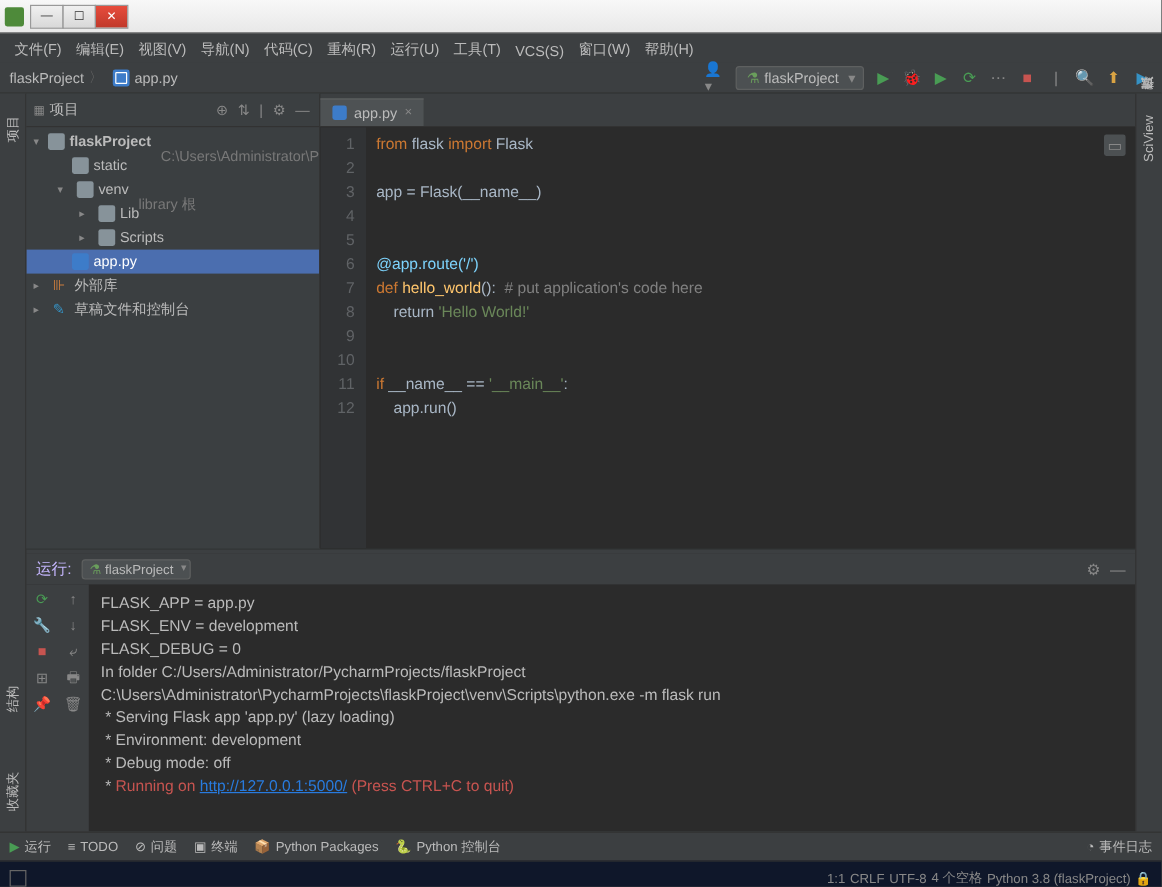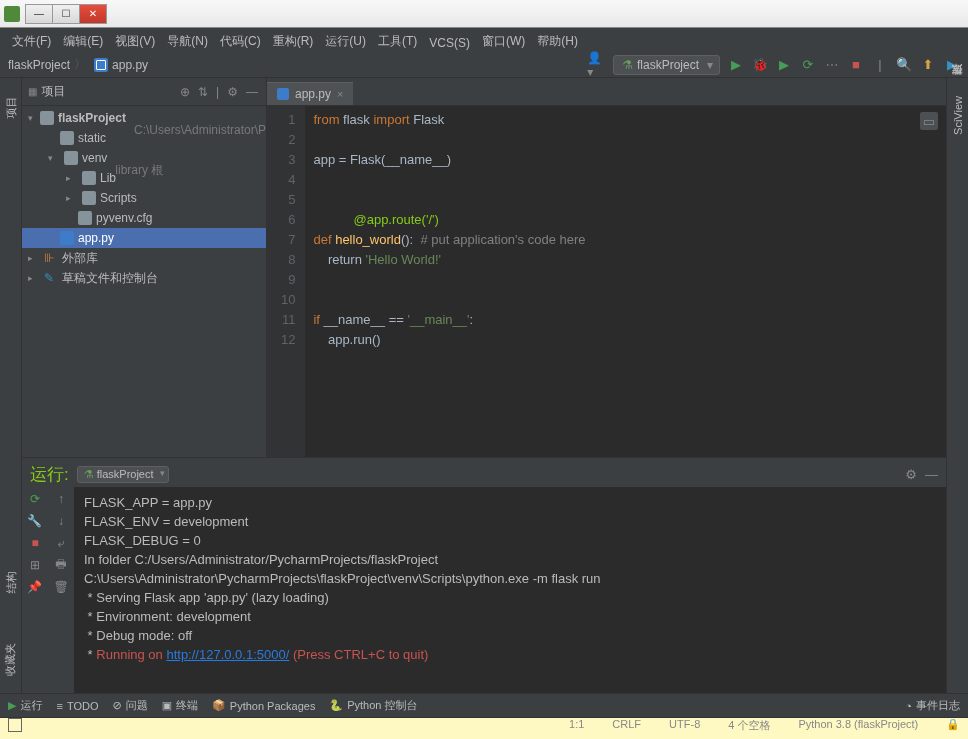--- a/index.html
+++ b/index.html
@@ -52,40 +52,40 @@
 .tabs { height:28px; background:#3c3f41; display:flex; align-items:flex-end; border-bottom:1px solid #323232; }
 .tab { background:#4e5254; padding:4px 10px; display:flex; align-items:center; gap:6px; border-top:1px solid #5e6060; font-size:12px; color:#bbb; }
 .tab .ticon { width:12px; height:12px; background:#3d7cc9; border-radius:2px; }
 .tab .close { color:#888; font-size:11px; }
 .editor { flex:1; display:flex; font-family:"JetBrains Mono","Consolas",monospace; font-size:13px; background:#2b2b2b; position:relative; overflow:hidden; }
 .gutter { background:#313335; color:#606366; text-align:right; padding:4px 10px 4px 14px; line-height:20px; user-select:none; }
 .code { flex:1; padding:4px 8px; line-height:20px; white-space:pre; color:#a9b7c6; }
 .kw { color:#cc7832; }
 .str { color:#6a8759; }
 .fn { color:#ffc66d; }
-.dec { color:#84cc16;margin-left:40px; }
+.dec { color:#7dd3fc; }
 .cm { color:#808080; }
 .editor .aux { position:absolute; right:8px; top:6px; width:18px; height:18px; background:#4c5052; border-radius:2px; display:flex; align-items:center; justify-content:center; color:#888; }
 .run-panel { height:235px; background:#2b2b2b; display:flex; flex-direction:column; border-top:3px solid #3c3f41; }
 .run-header { height:26px; background:#3c3f41; display:flex; align-items:center; padding:0 8px; gap:8px; }
-.run-header .rlbl { color:#84cc16; font-size:17px; }
+.run-header .rlbl { color:#c4b5fd; font-size:13px; }
 .run-header .rdrop { background:#4c5052; border:1px solid #5e6060; padding:1px 14px 1px 6px; color:#bbb; border-radius:3px; font-size:11px; position:relative; }
 .run-header .rdrop::after { content:"▾"; position:absolute; right:3px; color:#888; font-size:9px; }
 .run-header .rspacer { flex:1; }
 .run-header .ricon { color:#888; font-size:13px; cursor:pointer; }
 .run-body { flex:1; display:flex; }
 .run-toolbar { width:52px; background:#3c3f41; display:flex; }
 .run-tb-col { width:26px; display:flex; flex-direction:column; align-items:center; padding-top:4px; gap:6px; }
 .run-tb-col .tbi { width:16px; height:16px; display:flex; align-items:center; justify-content:center; font-size:12px; cursor:pointer; }
 .run-output { flex:1; padding:6px 10px; font-family:"JetBrains Mono","Consolas",monospace; font-size:13px; line-height:19px; color:#bbb; white-space:pre; overflow:auto; }
 .run-output .url { color:#287bde; text-decoration:underline; }
 .statusbar-tools { height:24px; background:#3c3f41; border-top:1px solid #323232; display:flex; align-items:center; padding:0 8px; gap:14px; font-size:11px; color:#bbb; }
 .statusbar-tools .tool { display:flex; align-items:center; gap:4px; cursor:pointer; }
 .statusbar-tools .spacer { flex:1; }
-.statusbar { height:22px; background:#fef9c3; border-top:1px solid #323232; display:flex; align-items:flex-start; padding:0 8px; gap:28px; font-size:11px; color:#888; }
+.statusbar { height:22px; background:#0f172a; border-top:1px solid #323232; display:flex; align-items:flex-end; padding:0 8px; gap:4px; font-size:11px; color:#888; }
 .statusbar .sicon { width:14px; height:14px; border:1px solid #666; }
 .statusbar .spacer { flex:1; }
 .green { color:#499c54; }
 .red { color:#c75450; }
 .orange { color:#d9a343; }
 .blue { color:#3592c4; }
 .gray { color:#888; }
 </style>
 </head>
 <body>
@@ -180,24 +180,20 @@
           </div>
           <div class="tree-row" style="padding-left:44px">
             <span class="arrow">▸</span>
               <span class="ticon folder-icon"></span>
               <span class="name">Lib</span>
           </div>
           <div class="tree-row" style="padding-left:44px">
             <span class="arrow">▸</span>
               <span class="ticon folder-icon"></span>
               <span class="name">Scripts</span>
-          </div>
-          <div class="tree-row" style="padding-left:56px">
-            <span class="ticon txt-icon"></span>
-              <span class="name">pyvenv.cfg</span>
           </div>
           <div class="tree-row selected" style="padding-left:38px">
             <span class="ticon py-icon"></span>
               <span class="name">app.py</span>
           </div>
           <div class="tree-row" style="padding-left:6px">
             <span class="arrow">▸</span>
               <span class="ticon lib-icon" style="background:none;color:#c87c3e">⊪</span>
               <span class="name">外部库</span>
           </div>

